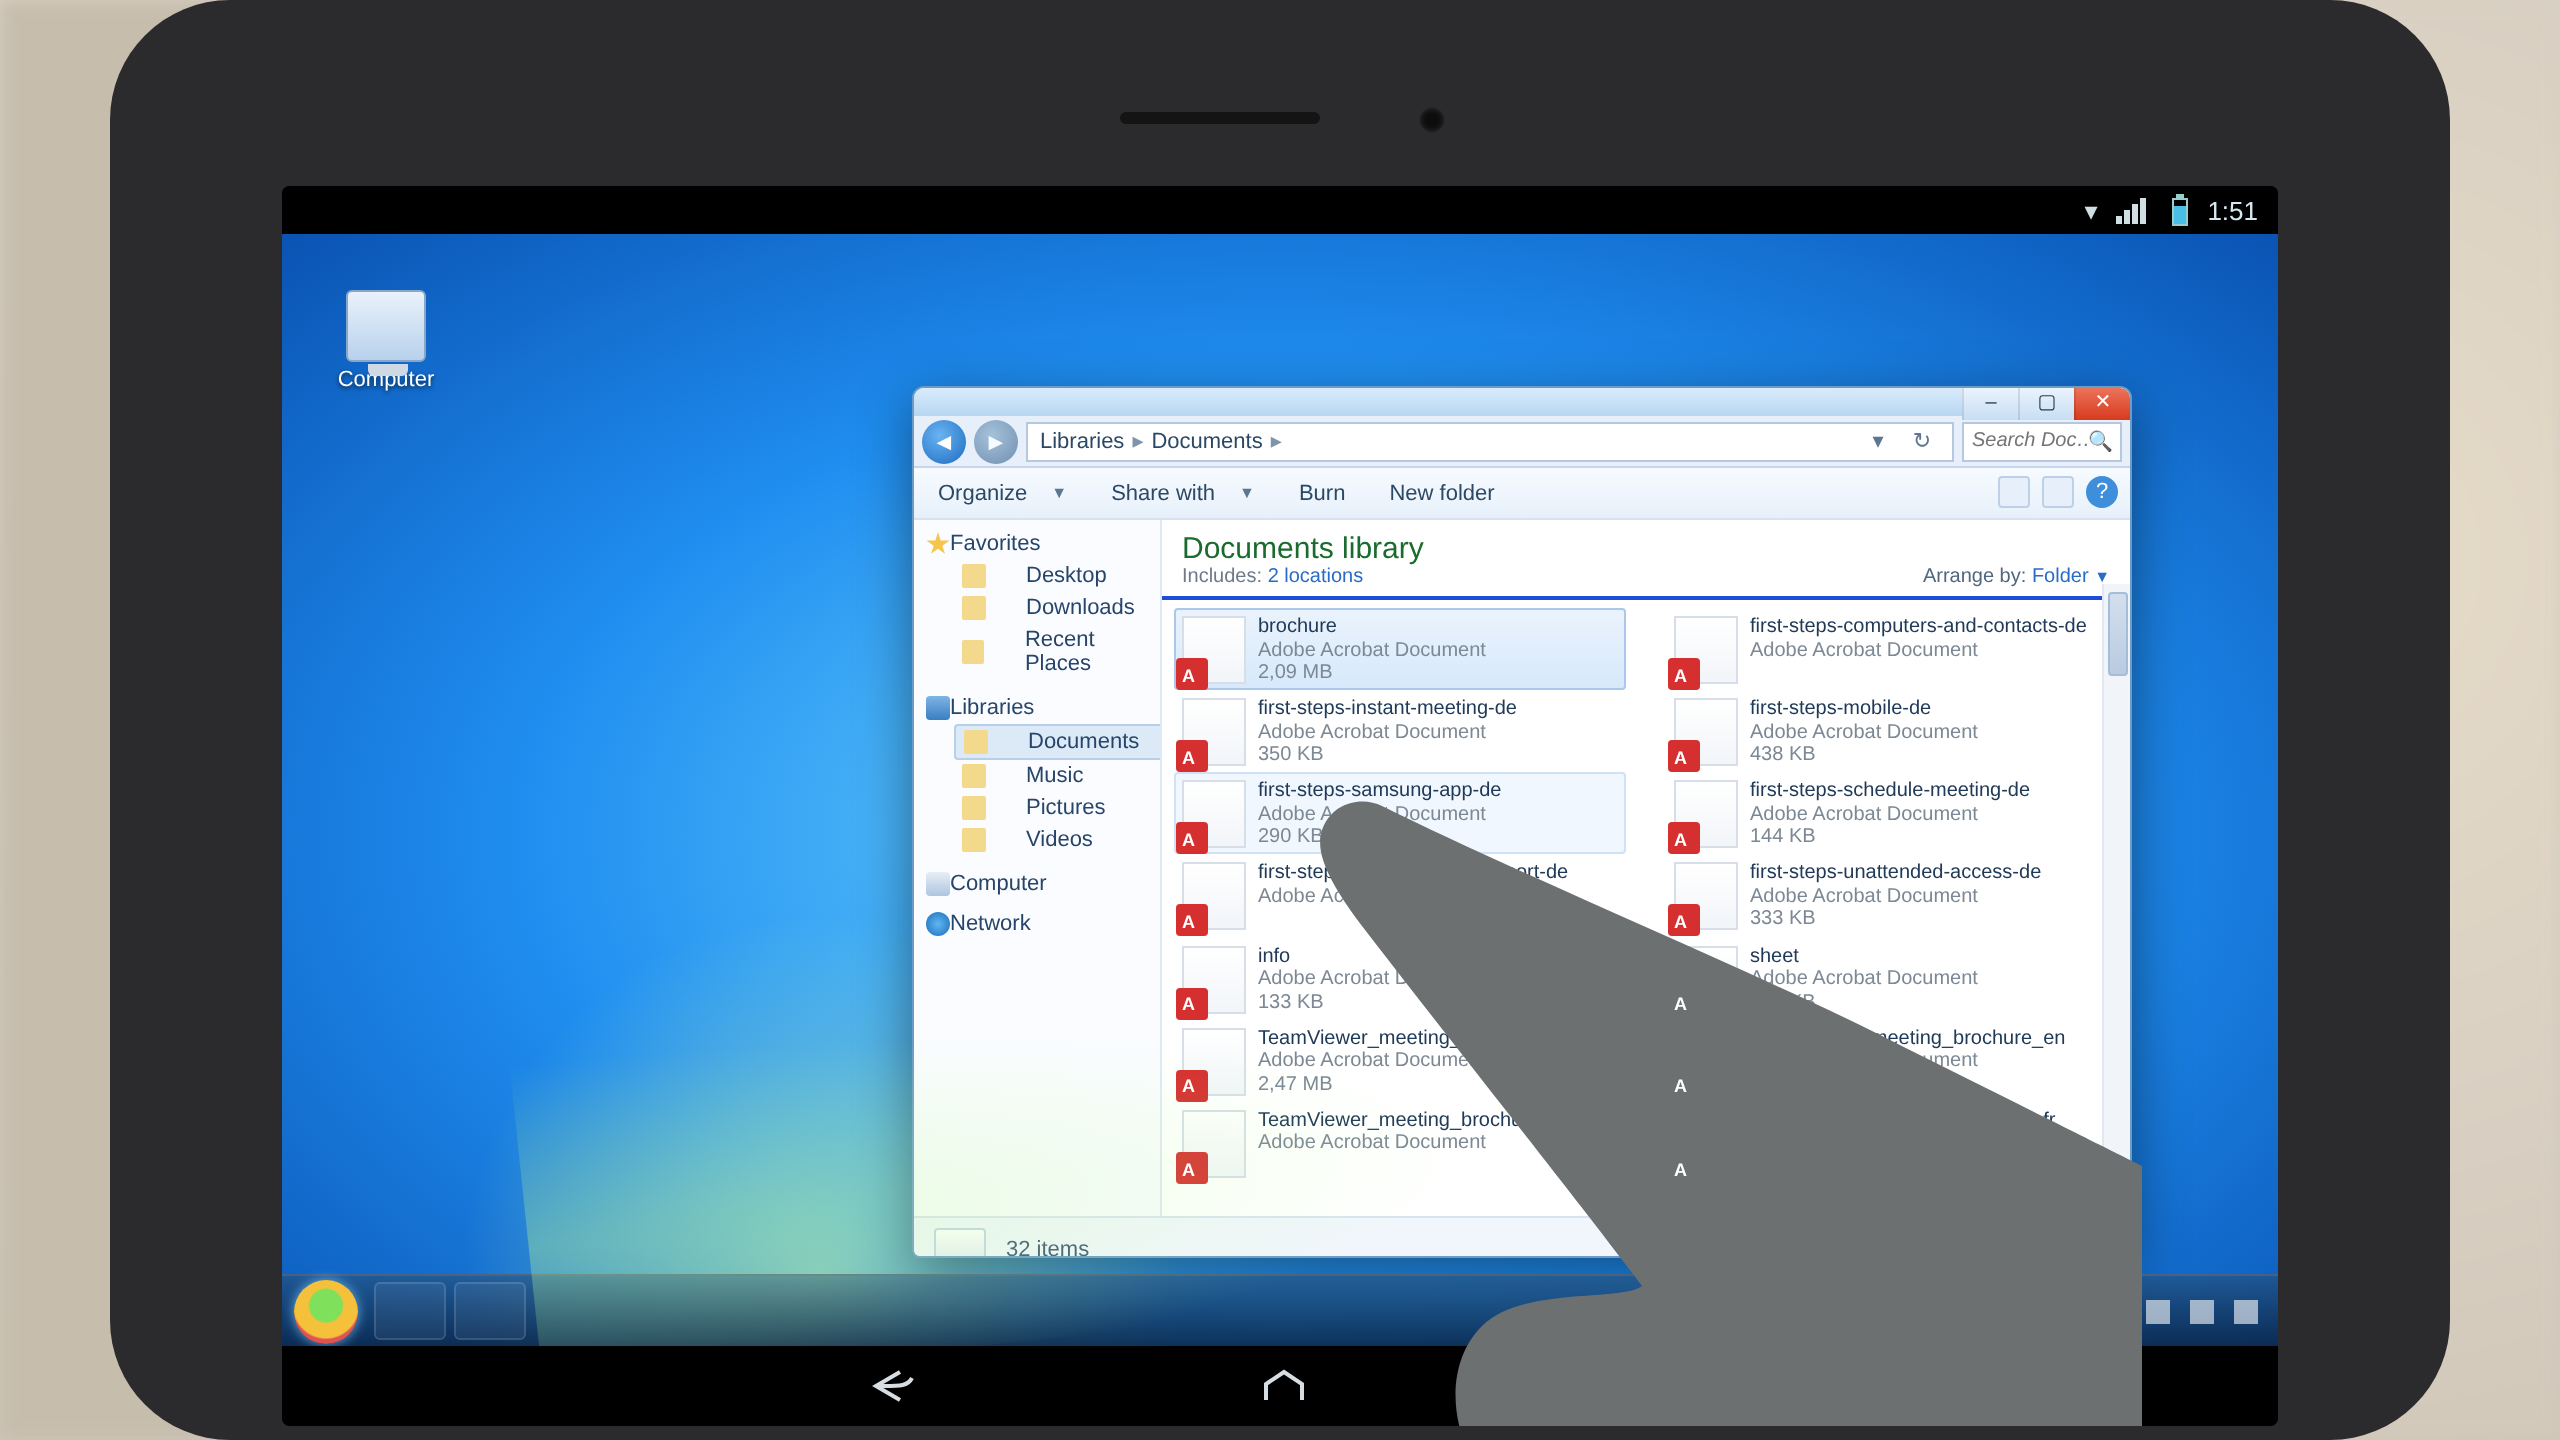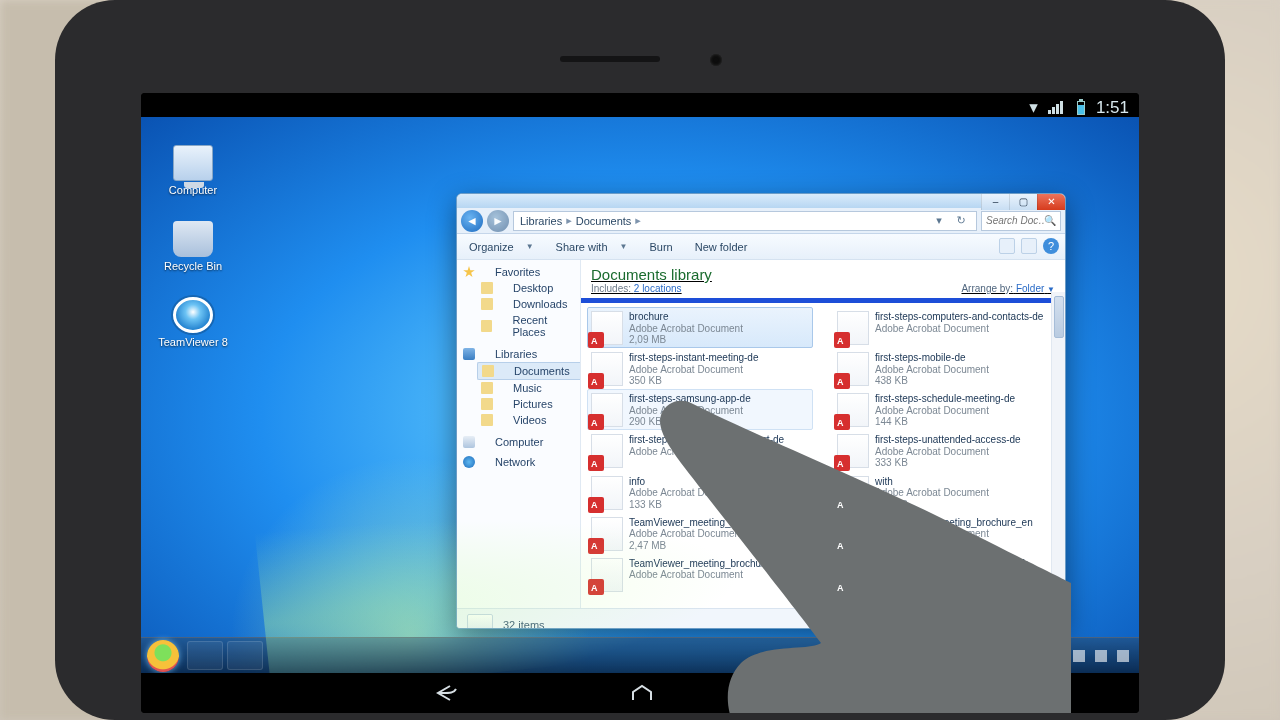--- a/index.html
+++ b/index.html
@@ -12,21 +12,21 @@
      linear-gradient(to right, #cbc3b5 0, #d5ccbe 1280px); filter: blur(4px); }
 
   
   .tablet { position:absolute; left:55px; top:0px; width:1170px; height:720px; background:#2b2b2d; border-radius:60px; }
   .tablet .speaker { position:absolute; top:56px; left:50%; width:100px; height:6px; margin-left:-80px; background:#141415; border-radius:3px; }
   .tablet .cam { position:absolute; top:54px; left:50%; width:12px; height:12px; margin-left:70px; background:#0d0d0d; border-radius:50%; box-shadow: inset 0 0 3px #333; }
 
   .screen { position:absolute; left:86px; top:93px; width:998px; height:620px; background:#000; border-radius:4px; overflow:hidden; }
 
   
-  .android-status { height:24px; background:#000; color:#d8e8ee; font-size:17px; text-align:right; padding:4px 10px 0 0; }
+  .android-status { height:24px; background:#000; color:#d8e8ee; font-size:13px; text-align:right; padding:4px 10px 0 0; }
   .android-status span { margin-left:6px; vertical-align:middle; }
   .sig-bars { display:inline-block; width:18px; height:12px; position:relative; }
   .sig-bars i { position:absolute; bottom:0; width:3px; background:#cfdfe4; }
   .sig-bars i:nth-child(1){left:0;height:4px;} .sig-bars i:nth-child(2){left:4px;height:7px;} .sig-bars i:nth-child(3){left:8px;height:10px;} .sig-bars i:nth-child(4){left:12px;height:13px;}
   .batt { display:inline-block; width:8px; height:14px; border:1px solid #9cc; position:relative; vertical-align:middle;}
   .batt::before { content:""; position:absolute; top:-3px; left:1px; width:4px; height:2px; background:#9cc;}
   .batt i { position:absolute; bottom:0; left:0; width:100%; height:70%; background:#49bfe8; }
 
   
   .remote-desktop { position:relative; width:100%; height:556px;
@@ -75,33 +75,33 @@
   .win-toolbar { height:26px; background:linear-gradient(#f7fbff,#e7f0fa); border-bottom:1px solid #d5e2f0; font-size:11px; color:#2b4865; display:flex; align-items:center; gap:22px; padding-left:12px; position:relative;}
   .win-toolbar .opt { display:flex; align-items:center; gap:12px;}
   .win-toolbar .opt .dd { font-size:8px; color:#5c7791; }
   .win-toolbar .right { position:absolute; right:6px; top:4px; display:flex; gap:6px; align-items:center;}
   .mini-ic { width:16px; height:16px; background:#e7f0fa; border:1px solid #bcd1e7; border-radius:2px;}
   .help-ic{ width:16px; height:16px; border-radius:50%; background:#3f8edc; color:#fff; font-size:11px; text-align:center; line-height:16px;}
 
   .win-body { display:flex; height:348px; }
   .navpane { width:124px; background:#fafcff; border-right:1px solid #e0e9f3; font-size:11px; color:#27456a; padding:6px 0 0 6px; overflow:hidden;}
   .navpane .grp { margin-bottom:8px;}
-  .navpane .hd { display:flex; gap:20px; margin-bottom:2px; }
+  .navpane .hd { display:flex; gap:0; margin-bottom:2px; }
   .navpane .hd .ic { width:12px; height:12px; }
   .star{ background:conic-gradient(#f6c54b 0 100%); clip-path:polygon(50% 0,61% 35%,98% 35%,68% 57%,79% 91%,50% 70%,21% 91%,32% 57%,2% 35%,39% 35%);} 
   .lib{ background:linear-gradient(#7fb4e6,#3a7ec2); border-radius:2px;}
   .pc{ background:linear-gradient(#e7eef6,#aec5df); border-radius:2px;}
   .net{ background:radial-gradient(circle,#5eb7f0,#1d6cbc); border-radius:50%;}
   .navpane ul{ list-style:none; padding-left:18px;}
   .navpane li{ padding:2px 0; display:flex; align-items:center; gap:20px;}
   .navpane li.sel{ background:#dceaf8; border:1px solid #b7cfe9; border-right:none; margin-left:-4px; padding-left:4px; border-radius:2px 0 0 2px;}
   .navpane li .ic{ width:12px; height:12px; background:#f2d98b; border-radius:1px; }
 
   .content { flex:1; background:#fff; position:relative; }
-  .content-hdr { padding:6px 10px 4px; border-bottom:5px solid #1d4ed8; display:flex; justify-content:space-between; align-items:flex-end;text-decoration:underline;}
+  .content-hdr { padding:6px 10px 4px; border-bottom:2px solid #1d4ed8; display:flex; justify-content:space-between; align-items:flex-end;}
   .content-hdr h2 { color:#1a6b2e; font-weight:400; font-size:15px; }
   .content-hdr .sub { font-size:10px; color:#6d7a89;}
   .content-hdr .sub a{ color:#2a6bc7; text-decoration:none;text-align:right;}
   .arrange { font-size:10px; color:#51677f; }
   .arrange b { color:#2a6bc7; font-weight:400; }
 
   .files { height:292px; overflow:auto; padding:4px 6px 0 6px; display:grid; grid-template-columns:1fr 1fr; column-gap:20px; row-gap:0; align-content:start;}
   .file { display:flex; gap:6px; padding:3px; border:1px solid transparent; border-radius:2px; line-height:1.15; min-height:38px;}
   .file.sel{ background:linear-gradient(#eaf3fd,#d7e9fb); border-color:#a9c8ea;}
   .file.hov{ background:#f1f7fe; border-color:#cfe1f4;}
@@ -148,28 +148,20 @@
       <span class="sig-bars"><i></i><i></i><i></i><i></i></span>
       <span class="batt"><i></i></span>
       <span>1:51</span>
     </div>
 
     <div class="remote-desktop">
 
       <div class="dicon" style="left:12px; top:28px;">
         <div class="glyph glyph-computer"></div>
         <div>Computer</div>
-      </div>
-      <div class="dicon" style="left:12px; top:104px;">
-        <div class="glyph glyph-bin"></div>
-        <div>Recycle Bin</div>
-      </div>
-      <div class="dicon" style="left:12px; top:180px;">
-        <div class="glyph glyph-tv"></div>
-        <div>TeamViewer 8</div>
       </div>
 
       <div class="win">
         <div class="win-titlebar">
           <div class="wbtns">
             <div class="wbtn min">–</div>
             <div class="wbtn max">▢</div>
             <div class="wbtn close">✕</div>
           </div>
         </div>
@@ -356,21 +348,21 @@
          <div class="thumb"></div>
          <div class="finfo">
            <div class="nm">info</div>
            <div class="ty">Adobe Acrobat Document</div>
            <div class="sz">133 KB</div>
          </div>
        </div>
                 <div class="file">
          <div class="thumb"></div>
          <div class="finfo">
-           <div class="nm">with</div>
+           <div class="nm">sheet</div>
            <div class="ty">Adobe Acrobat Document</div>
            <div class="sz">309 KB</div>
          </div>
        </div>
                 <div class="file">
          <div class="thumb"></div>
          <div class="finfo">
            <div class="nm">TeamViewer_meeting_brochure_de</div>
            <div class="ty">Adobe Acrobat Document</div>
            <div class="sz">2,47 MB</div>

